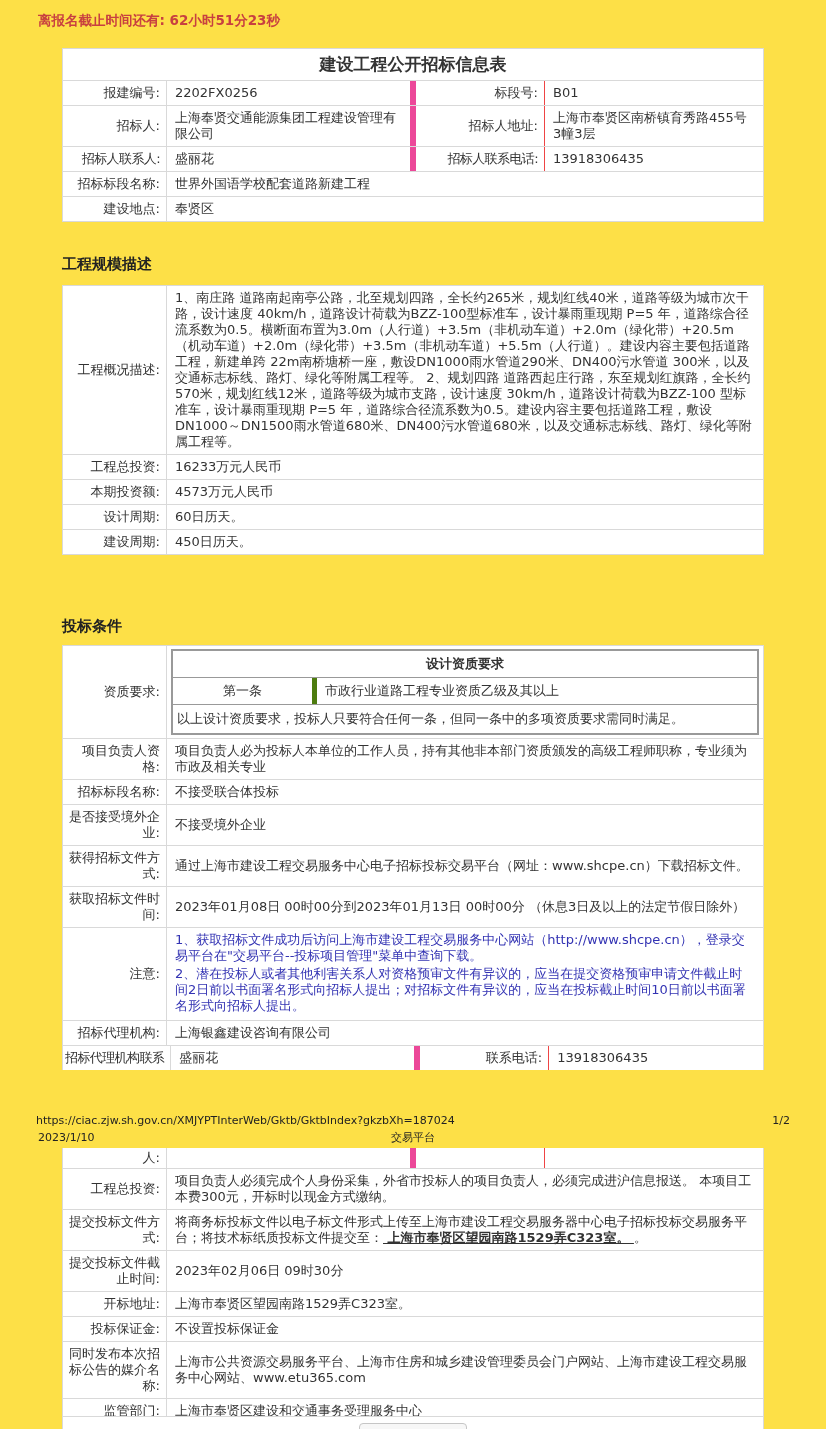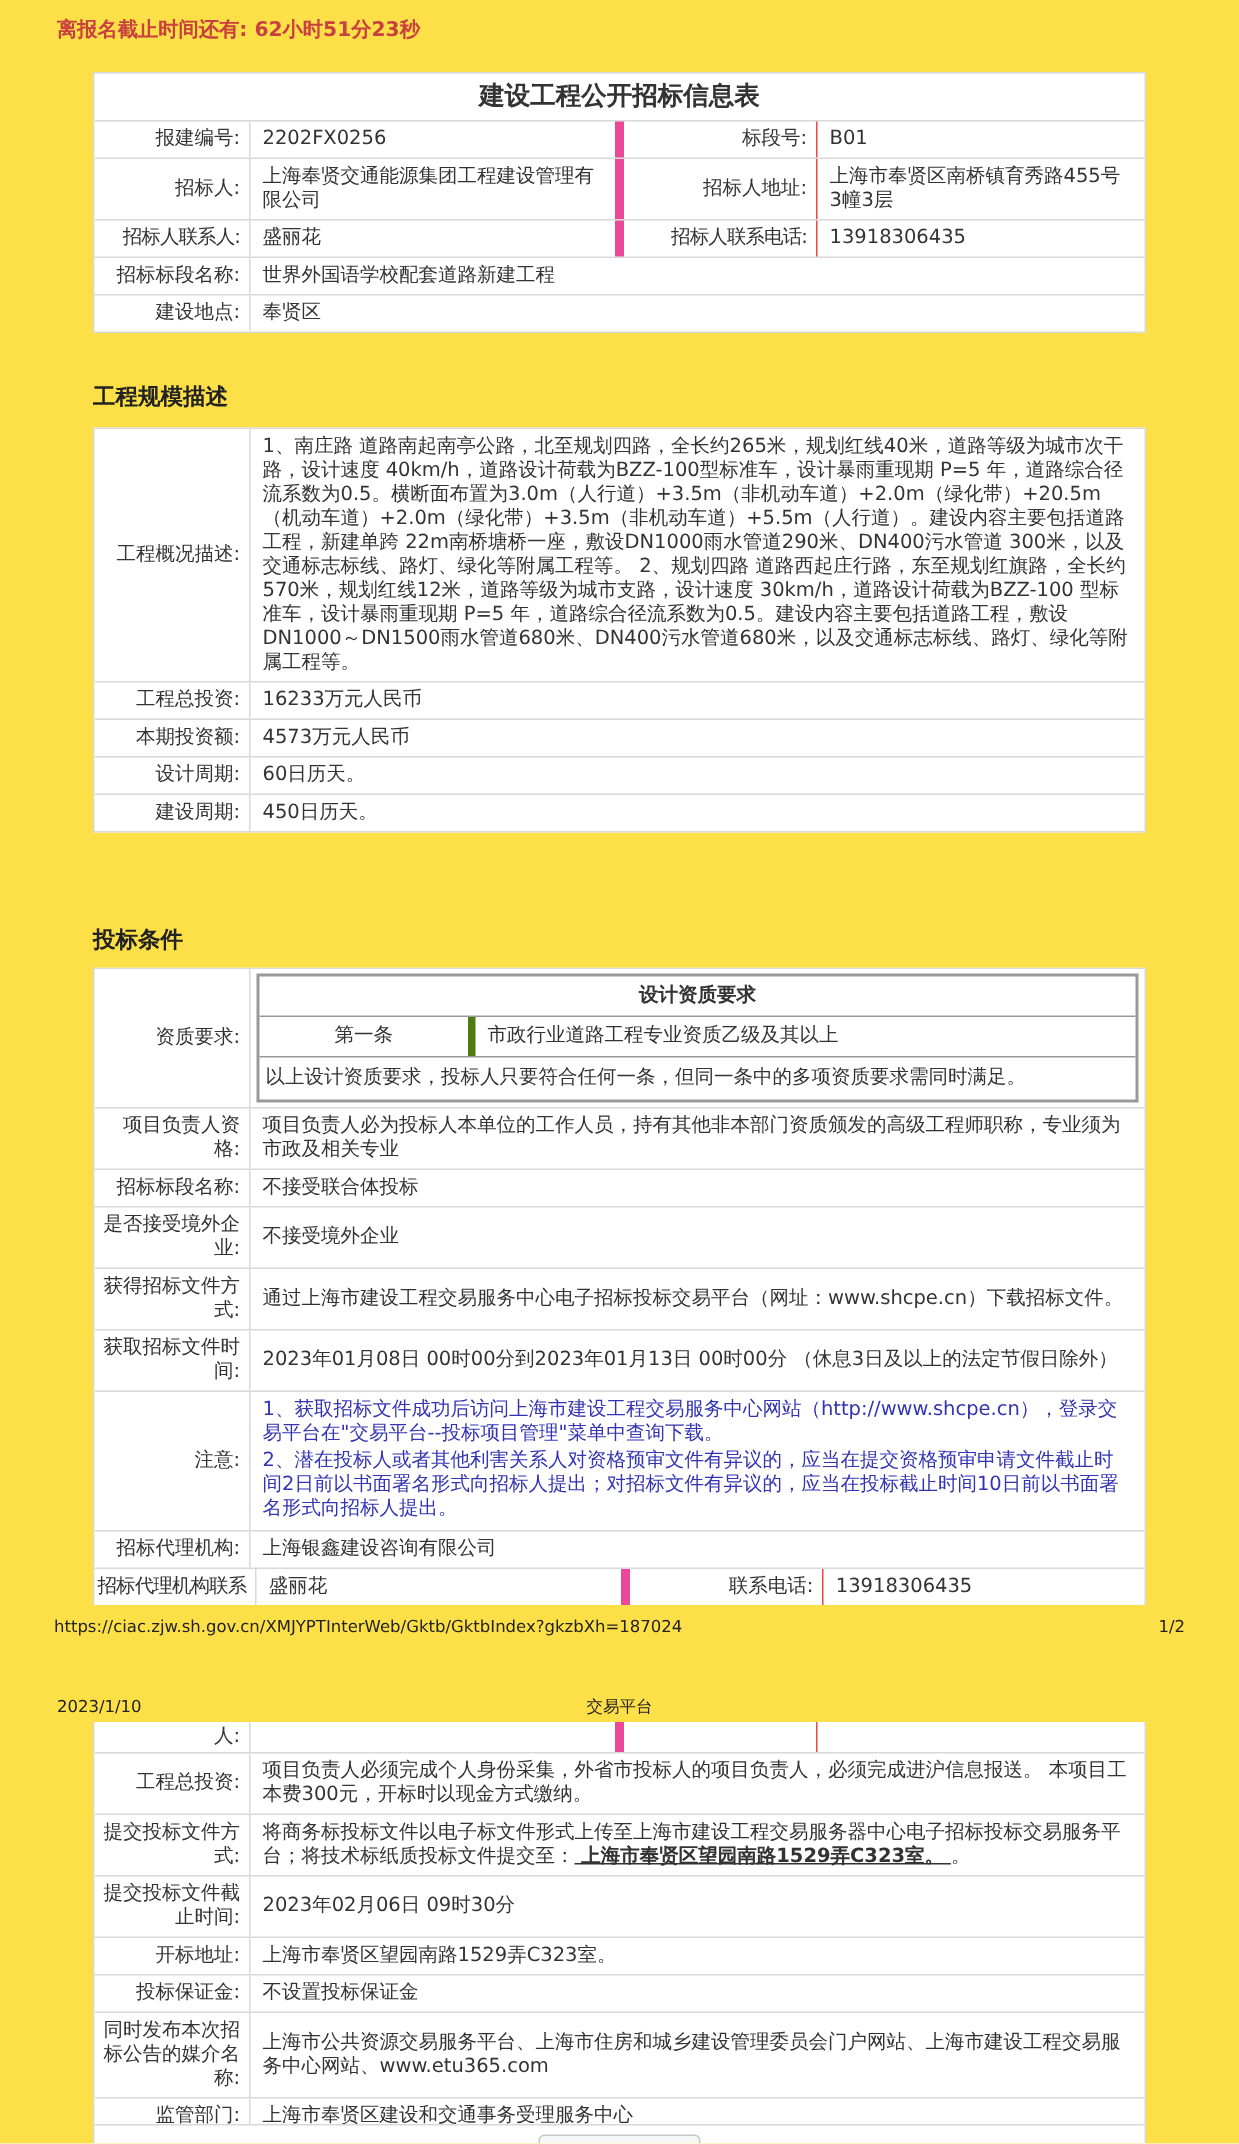--- a/index.html
+++ b/index.html
@@ -193,21 +193,21 @@
       </div>
       <div class="row">
         <div class="lbl tight">招标代理机构联系</div>
         <div class="val v1">盛丽花</div>
         <div class="lbl l2" style="flex:0 0 103px">联系电话:</div>
         <div class="val v2">13918306435</div>
       </div>
     </div>
   </div>
 
-  <div class="abs meta-text footer-flex" style="top:1078px; left:36px; width:754px;">
+  <div class="abs meta-text footer-flex" style="top:1114px; left:36px; width:754px;">
     <span>https://ciac.zjw.sh.gov.cn/XMJYPTInterWeb/Gktb/GktbIndex?gkzbXh=187024</span>
     <span>1/2</span>
   </div>
 
   <div class="abs" style="top:1131px; left:0; width:826px;">
     <span class="abs meta-text" style="left:38px; top:0;">2023/1/10</span>
     <div class="meta-text" style="text-align:center; width:100%;">交易平台</div>
   </div>
 
   <div class="abs" style="top:1148px; left:62px;">

